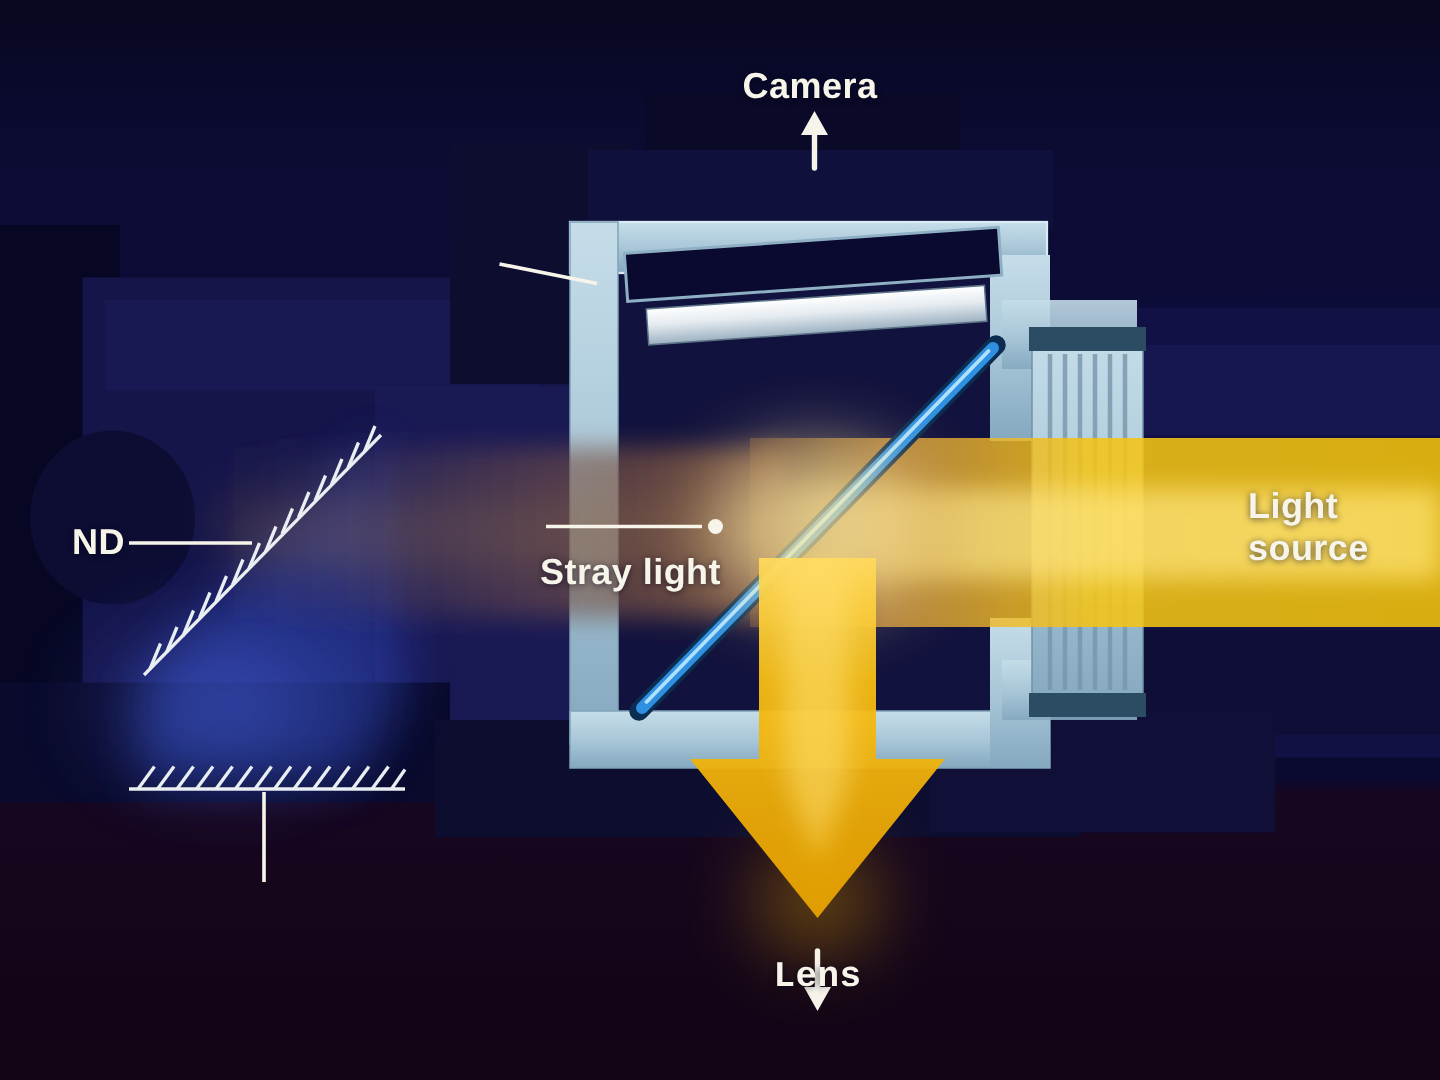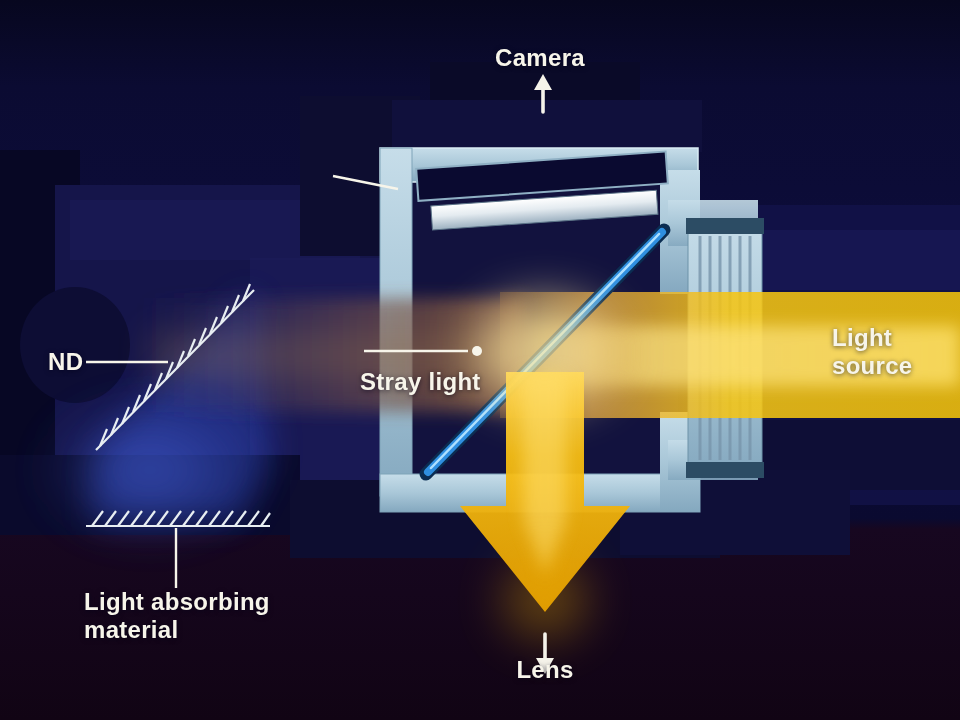--- a/index.html
+++ b/index.html
@@ -209,17 +209,15 @@
     <line x1="545" y1="634" x2="545" y2="660" stroke="#f5f3ea" stroke-width="3.6" stroke-linecap="round"></line>
     <polygon points="545,674 536,658 554,658" fill="#f5f3ea"></polygon>
   </g>
 </svg>
 
   <div class="label center" style="left:540px;top:44px;">Camera</div>
   <div class="label" style="left:48px;top:348px;text-align:right;">ND</div>
   <div class="label" style="left:832px;top:324px;">Light
 source</div>
   <div class="label" style="left:360px;top:368px;">Stray light</div>
-  <div class="label" style="left:84px;top:588px;">Light absorbing
-material</div>
-  <div class="label center" style="left:545px;top:656px;">Lens</div>
+  <div class="label center" style="left:545px;top:638px;font-family:Liberation Mono, monospace;">Lens</div>
 
 </div>
 
 </body></html>

